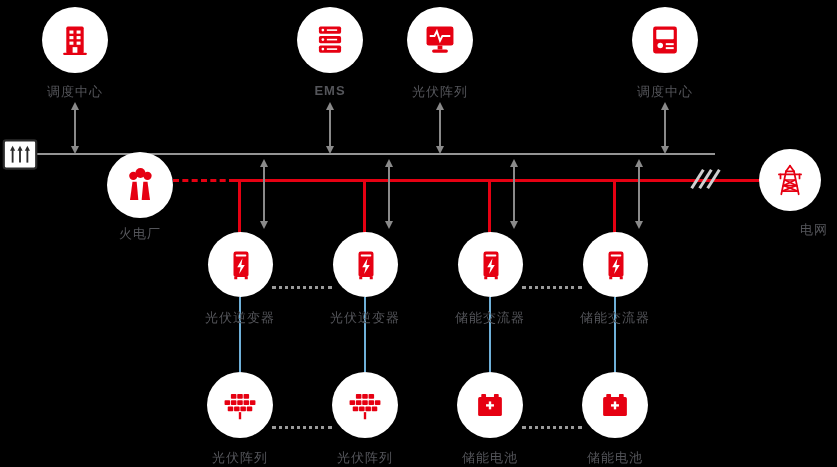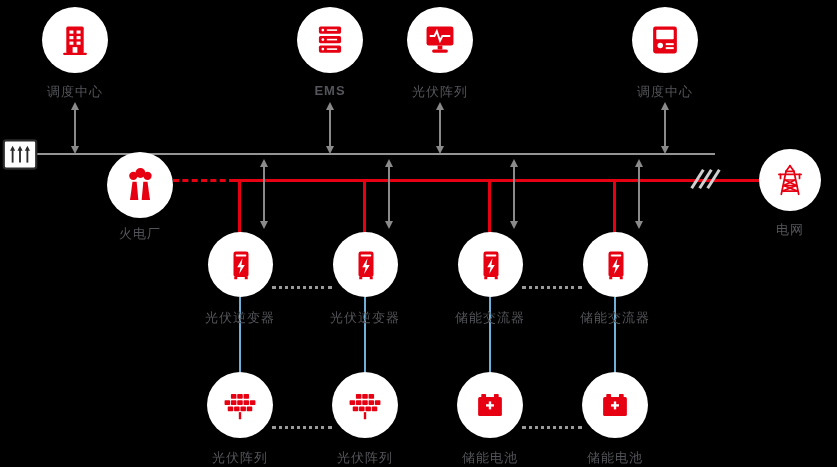--- a/index.html
+++ b/index.html
@@ -156,21 +156,21 @@
         <path d="M17.5 24 L30.5 24"></path>
           <path d="M16 31 L32 31"></path>
           <path d="M14.5 38 L33.5 38"></path>
         <path d="M17.5 24 L32 31"></path>
           <path d="M30.5 24 L16 31"></path>
         <path d="M16 31 L33.5 38"></path>
           <path d="M32 31 L14.5 38"></path>
       </g>
     </svg>
   </div>
-  <div class="label" style="left:790px;top:221px;">电网</div>
+  <div class="label" style="left:814px;top:221px;">电网</div>
 
   <div class="node" style="left:208px;top:232px;width:65px;height:65px;">
     <svg width="36" height="36" viewBox="0 0 48 48">
       <rect x="14" y="6" width="20" height="34" rx="3" fill="#e60012"></rect>
       <rect x="17" y="10" width="14" height="2.5" rx="1" fill="#fff"></rect>
       <polygon points="26,15 19,27 23.5,27 21.5,36 29,24 24.5,24" fill="#fff"></polygon>
       <rect x="15" y="40" width="4" height="3" fill="#e60012"></rect>
         <rect x="29" y="40" width="4" height="3" fill="#e60012"></rect>
     </svg>
   </div>

